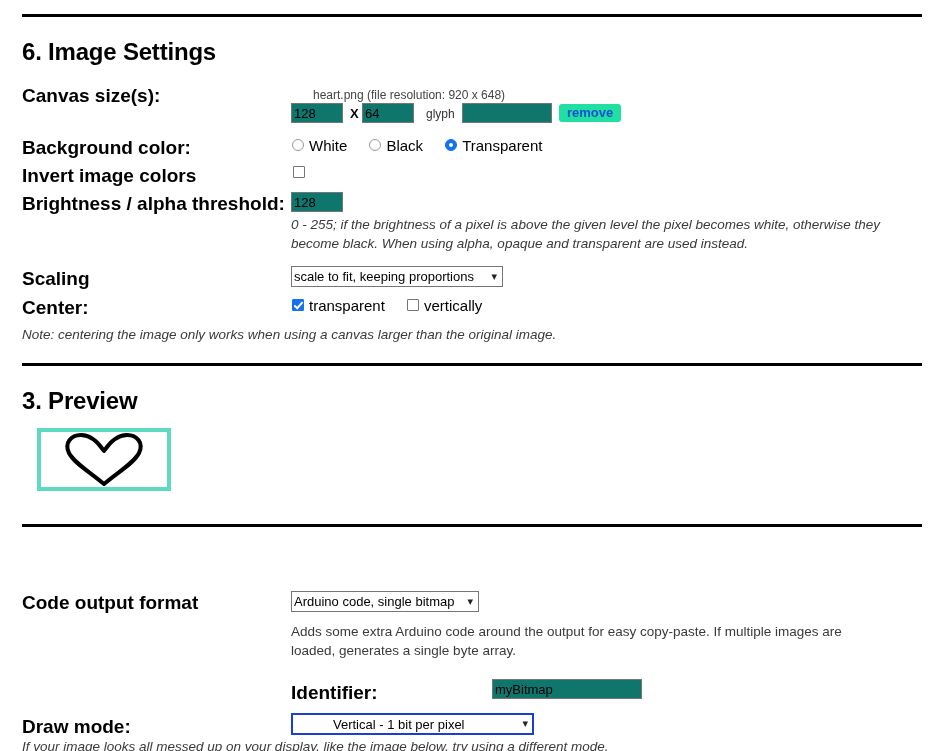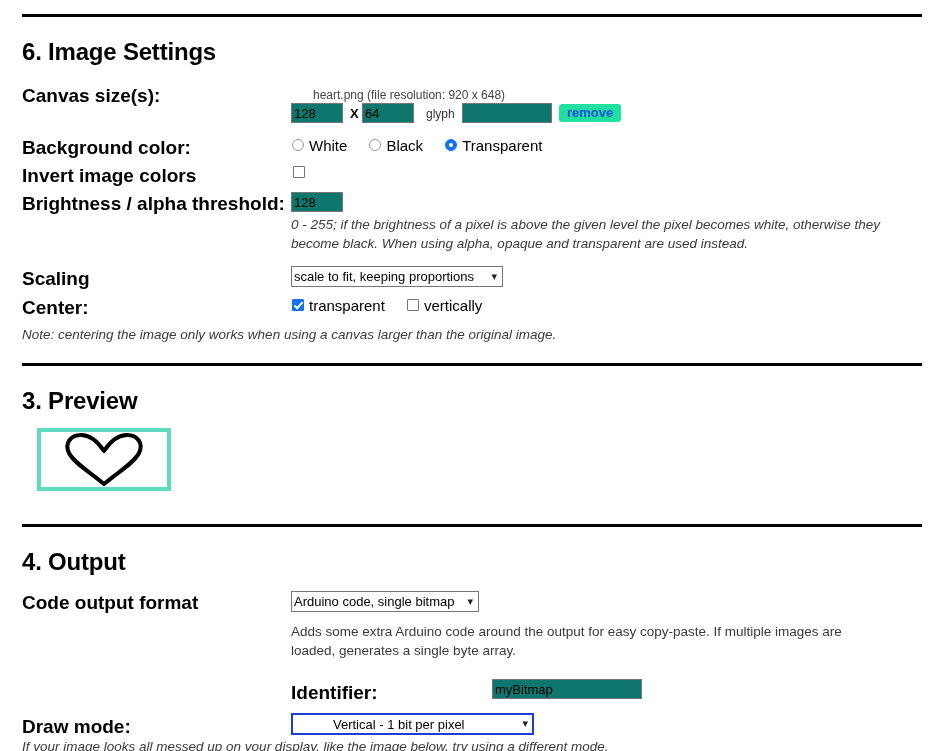--- a/index.html
+++ b/index.html
@@ -334,21 +334,20 @@
                C 49 40, 33 31, 28 21
                C 23 11, 30 3, 40 3
                C 50 3, 57 10, 63 19
                C 69 10, 76 3, 86 3
                C 96 3, 103 11, 98 21
                C 93 31, 77 40, 63 52 Z" fill="none" stroke="#000000" stroke-width="4" stroke-linejoin="round" stroke-linecap="round"></path>
     </svg>
   </div>
 
   
-  <div class="section-title" id="h-output">4. Output</div>
 
   <div class="row-label" style="top:592px;">Code output format</div>
 
   <div class="sel-wrap" style="left:291px; top:591px; width:188px;">
     <select class="sel" style="width:188px;">
       <option>Arduino code, single bitmap</option>
     </select>
     <span class="arrow">▾</span>
   </div>
 

